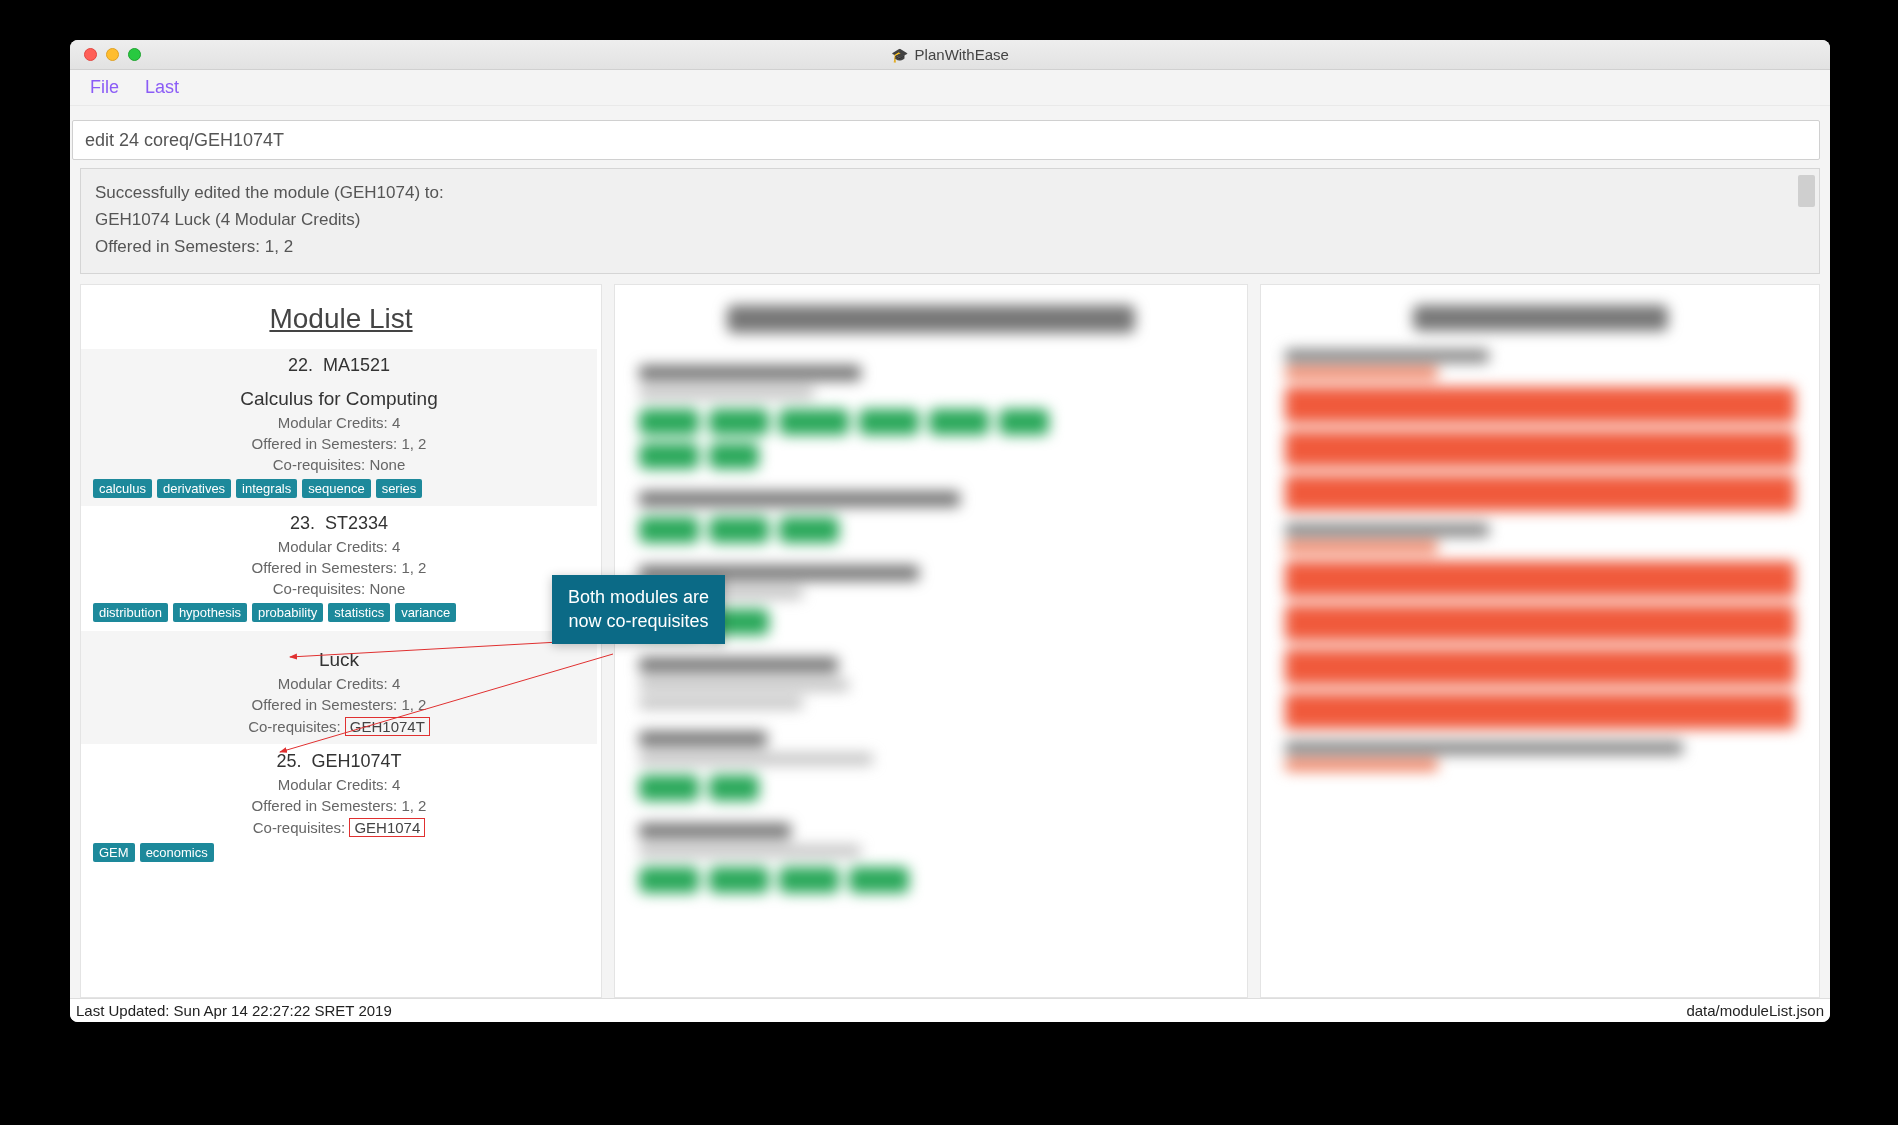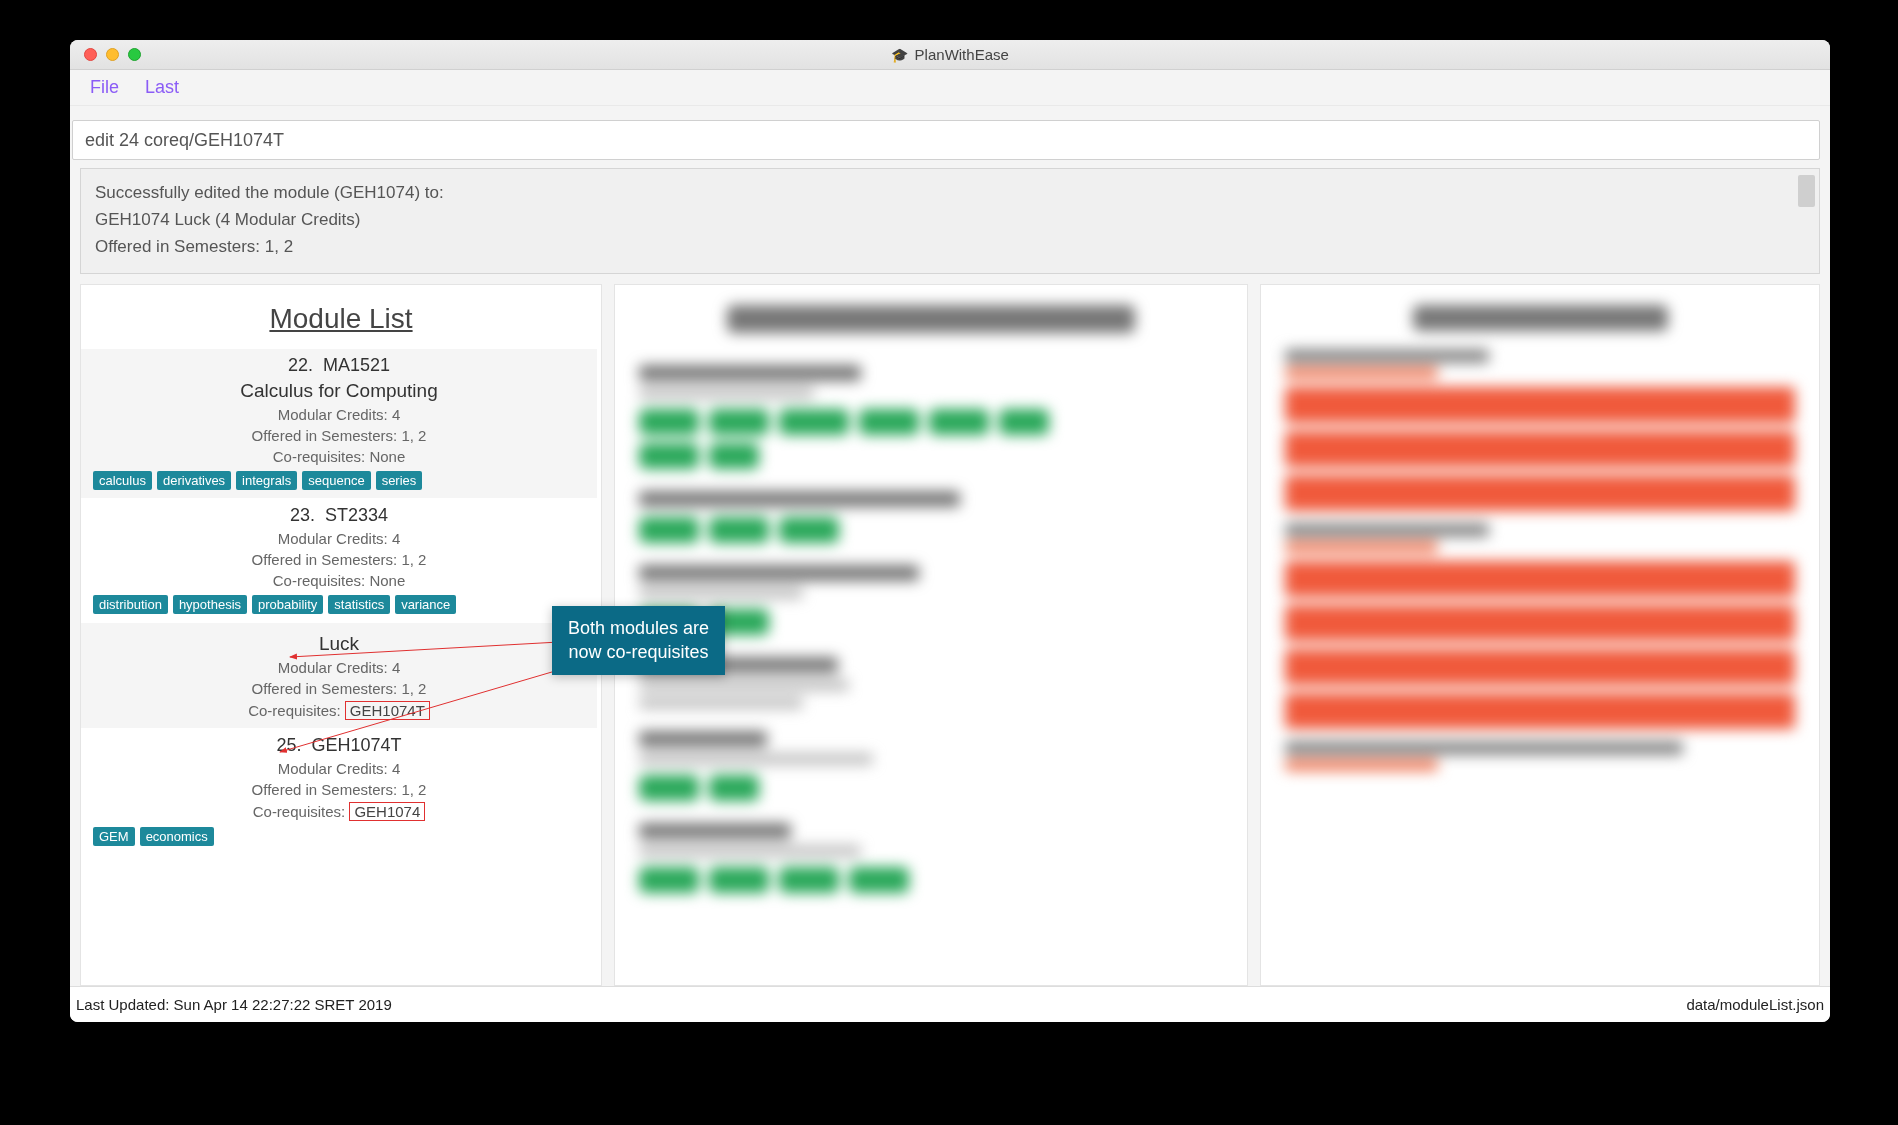--- a/index.html
+++ b/index.html
@@ -80,21 +80,21 @@
     text-align:center; font-size: 28px; color:#444;
     padding: 18px 0 14px 0; font-weight:300;
   }
   .col.module-list .col-title { text-decoration: underline; }
   .list-scroll { flex:1; overflow-y: scroll; padding-right:4px;text-align:center; }
   .module {
     padding: 6px 12px 8px 12px; border-bottom:1px solid #fff;
   }
   .module.alt { background:#f5f5f5;}
   .mod-code { font-size: 18px; color:#333; font-weight:400;}
-  .mod-name { font-size: 19px; color:#333; font-weight:400; margin-top:4px;}
+  .mod-name { font-size: 19px; color:#333; font-weight:400; margin-top:12px;}
   .mod-line { font-size: 15px; color:#666; margin-top:4px;}
   .coreq-box {
     display:inline-block; border:1px solid #e03030;
     padding: 0 4px; color:#444; font-size:15px;
   }
   .tags { margin-top:6px; display:flex; flex-wrap:wrap; gap:5px;}
   .tag {
     background:#1d899b; color:#fff; font-size:13px;
     padding:2px 6px; border-radius:2px;
   }
@@ -107,26 +107,26 @@
   .blur-sec-small { height:12px; background:#999; border-radius:4px; opacity:.6;}
   .pill-row { display:flex; flex-wrap:wrap; gap:10px;}
   .pill { height:26px; border-radius:6px;}
   .pill.green { background:#2aa85a;}
   .plan-blur { filter: blur(7px); padding: 20px 24px;}
   .plan-title { height:26px; width:50%; margin:0 auto 18px auto; background:#555; border-radius:6px; opacity:.8;}
   .plan-row { height:36px; background:#f05a3c; border-radius:4px; margin:8px 0;}
   .plan-label { height:14px; background:#888; border-radius:4px; width:40%; margin:12px 0 4px 0;}
   .plan-sub { height:12px; background:#f08060; border-radius:4px; width:30%; margin-bottom:8px;}
   .statusbar {
-    height: 36px; background:#fff; border-top:1px solid #ddd;
+    height: 24px; background:#fff; border-top:1px solid #ddd;
     display:flex; justify-content:space-between; align-items:center;
     padding:0 6px; font-size:15px; color:#222;
   }
   .callout {
-    position:absolute; left:552px; top:606px;
+    position:absolute; left:552px; top:575px;
     background:#0b6a86; color:#fff;
     padding:10px 16px; font-size:18px; line-height:1.35;
     z-index:20; text-align:center;
     box-shadow:0 2px 10px rgba(0,0,0,0.25);
   }
   svg.callout-lines{
     position:absolute; left:0; top:0; width:100%; height:100%;
     z-index:19; pointer-events:none;
   }
   .grad-icon { color:#e08a1d; font-size:14px;}

